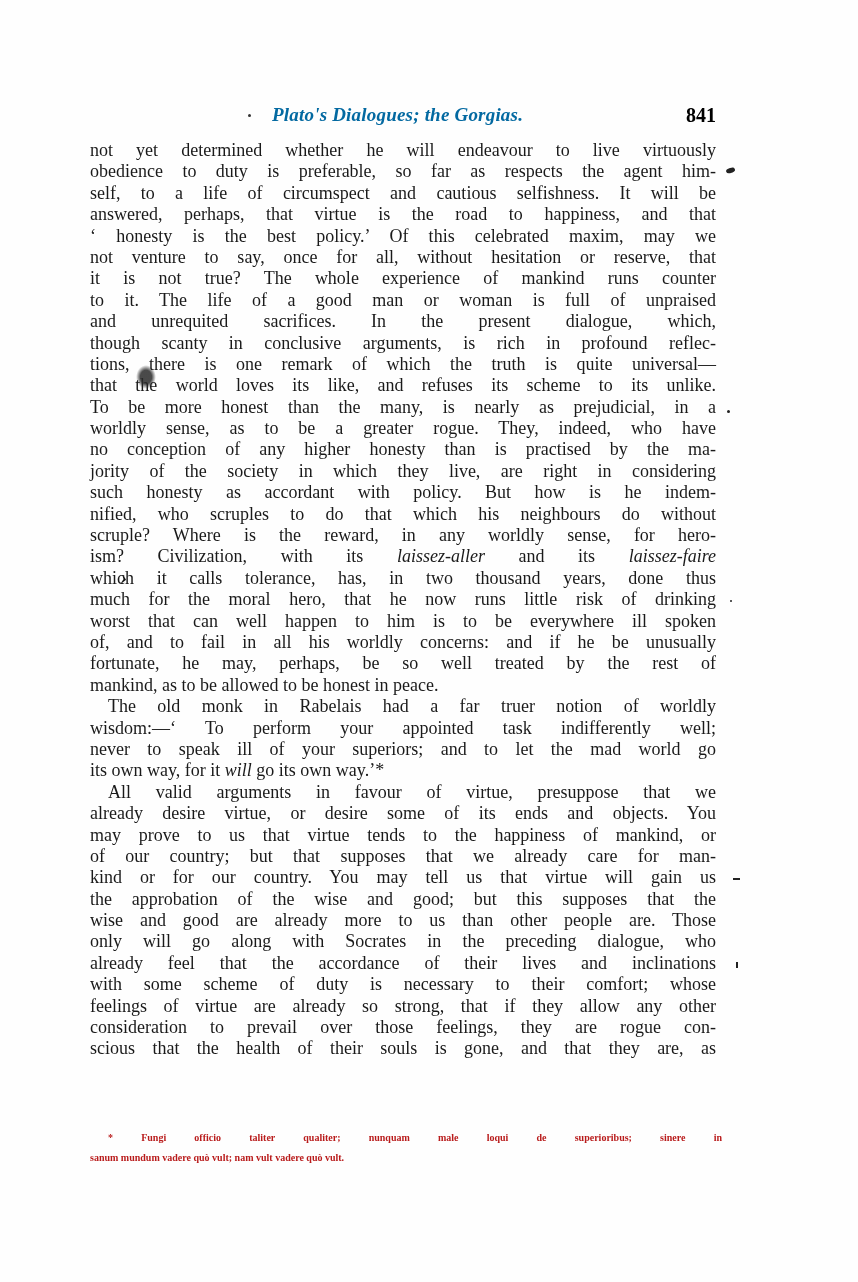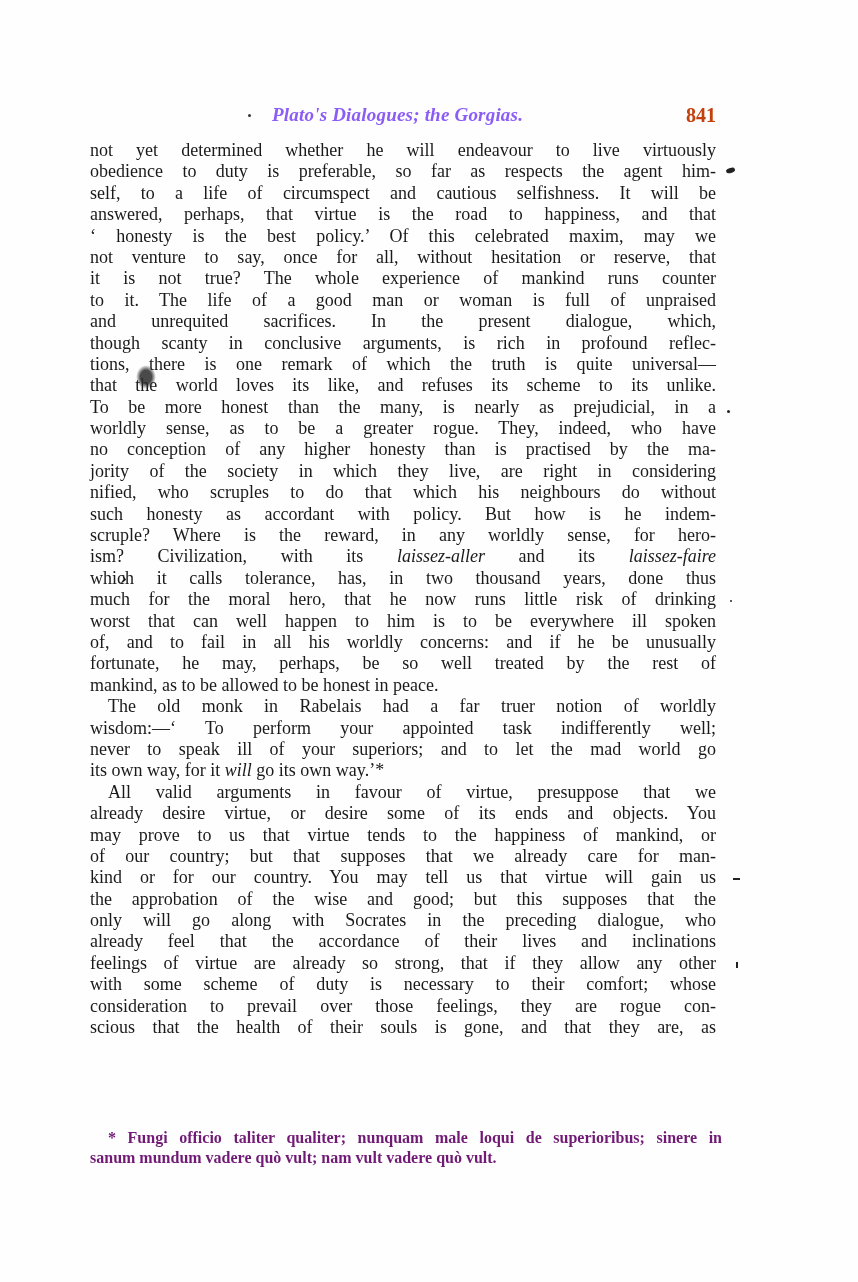--- a/index.html
+++ b/index.html
@@ -37,29 +37,29 @@
       border-radius: 50%;
     }
     .running-head .title {
       position: absolute;
       left: 182px;
       top: 0;
       font-style: italic;
       font-weight: bold;
       font-size: 19px;
       letter-spacing: 0.2px;
-      color: #8b5cf6;
+      color: #0369a1;
     }
     .running-head .folio {
       position: absolute;
       right: 0;
       top: 0;
       font-weight: bold;
       font-size: 20px;
-      color: #c2410c;
+      color: #000000;
     }
     .body-text {
       position: absolute;
       top: 140px;
       left: 90px;
       width: 626px;
     }
     .line {
       display: block;
       height: 21.4px;
@@ -80,28 +80,28 @@
       font-style: italic;
     }
     .footnote {
       position: absolute;
       top: 1128px;
       left: 96px;
       width: 626px;
     }
     .fn {
       display: block;
-      font-size: 16px;
+      font-size: 10px;
       line-height: 20px;
       height: 20px;
       font-weight: bold;
       white-space: nowrap;
       text-align: justify;
       text-align-last: justify;
-      color: #701a75;
+      color: #b91c1c;
     }
     .fn.first { padding-left: 12px; }
     .fn.last { text-align-last: left; margin-left: -6px; }
     .mark {
       position: absolute;
       background: #222;
     }
     .mark.blob1 {
       left: 726px; top: 168px;
       width: 9px; height: 5px;
@@ -150,44 +150,45 @@
       <span class="line">it is not true?  The whole experience of mankind runs counter</span>
       <span class="line">to it.  The life of a good man or woman is full of unpraised</span>
       <span class="line">and unrequited sacrifices.  In the present dialogue, which,</span>
       <span class="line">though scanty in conclusive arguments, is rich in profound reflec-</span>
       <span class="line">tions, there is one remark of which the truth is quite universal—</span>
       <span class="line">that the world loves its like, and refuses its scheme to its unlike.</span>
       <span class="line">To be more honest than the many, is nearly as prejudicial, in a</span>
       <span class="line">worldly sense, as to be a greater rogue.  They, indeed, who have</span>
       <span class="line">no conception of any higher honesty than is practised by the ma-</span>
       <span class="line">jority of the society in which they live, are right in considering</span>
+      <span class="line">such honesty as accordant with policy.  But how is he indem-</span>
       <span class="line">nified, who scruples to do that which his neighbours do without</span>
-      <span class="line">such honesty as accordant with policy.  But how is he indem-</span>
       <span class="line">scruple?  Where is the reward, in any worldly sense, for hero-</span>
       <span class="line">ism?  Civilization, with its <em>laissez-aller</em> and its <em>laissez-faire</em></span>
       <span class="line">which it calls tolerance, has, in two thousand years, done thus</span>
       <span class="line">much for the moral hero, that he now runs little risk of drinking</span>
       <span class="line">worst that can well happen to him is to be everywhere ill spoken</span>
       <span class="line">of, and to fail in all his worldly concerns:  and if he be unusually</span>
       <span class="line">fortunate, he may, perhaps, be so well treated by the rest of</span>
       <span class="line last">mankind, as to be allowed to be honest in peace.</span>
       <span class="line indent">The old monk in Rabelais had a far truer notion of worldly</span>
       <span class="line">wisdom:—‘ To perform your appointed task indifferently well;</span>
       <span class="line">never to speak ill of your superiors; and to let the mad world go</span>
       <span class="line last">its own way, for it <em>will</em> go its own way.’*</span>
       <span class="line indent">All valid arguments in favour of virtue, presuppose that we</span>
       <span class="line">already desire virtue, or desire some of its ends and objects.  You</span>
       <span class="line">may prove to us that virtue tends to the happiness of mankind, or</span>
       <span class="line">of our country; but that supposes that we already care for man-</span>
       <span class="line">kind or for our country.  You may tell us that virtue will gain us</span>
       <span class="line">the approbation of the wise and good; but this supposes that the</span>
+      <span class="line">wise and good are already more to us than other people are.  Those</span>
       <span class="line">only will go along with Socrates in the preceding dialogue, who</span>
       <span class="line">already feel that the accordance of their lives and inclinations</span>
+      <span class="line">with some scheme of duty is necessary to their comfort; whose</span>
       <span class="line">feelings of virtue are already so strong, that if they allow any other</span>
-      <span class="line">with some scheme of duty is necessary to their comfort; whose</span>
       <span class="line">consideration to prevail over those feelings, they are rogue con-</span>
       <span class="line">scious that the health of their souls is gone, and that they are, as</span>
     </div>
 
   <div class="footnote" id="footnote">
       <span class="fn first">* Fungi officio taliter qualiter; nunquam male loqui de superioribus; sinere in</span>
       <span class="fn last">sanum mundum vadere quò vult; nam vult vadere quò vult.</span>
     </div>
 
   <span class="mark blob1"></span>

